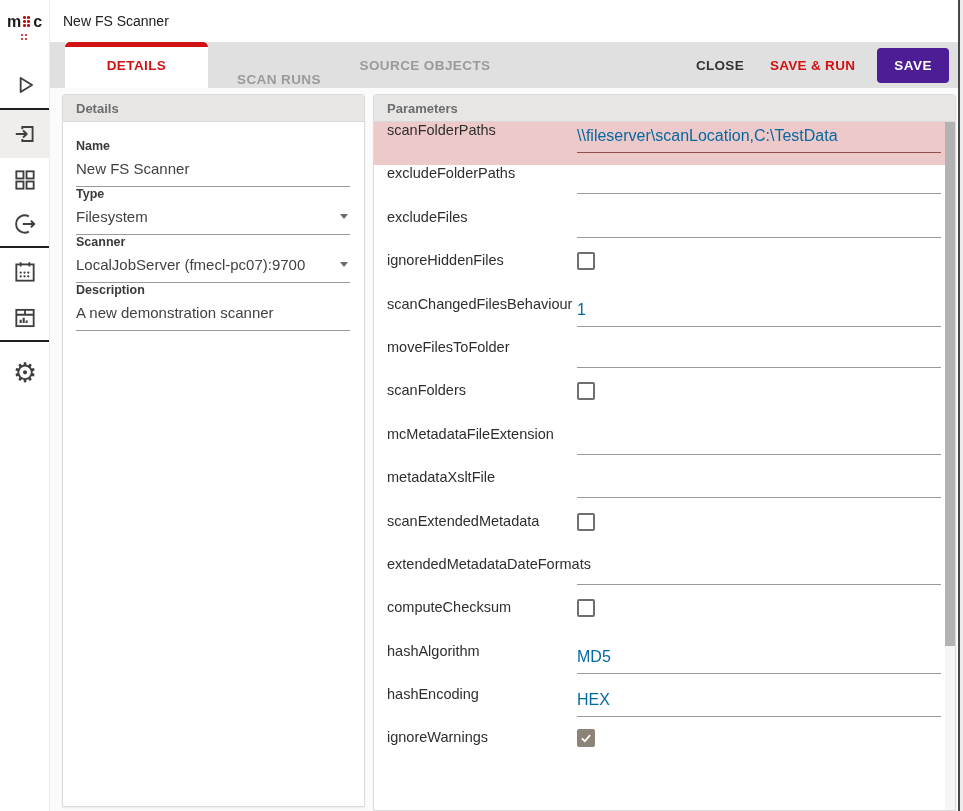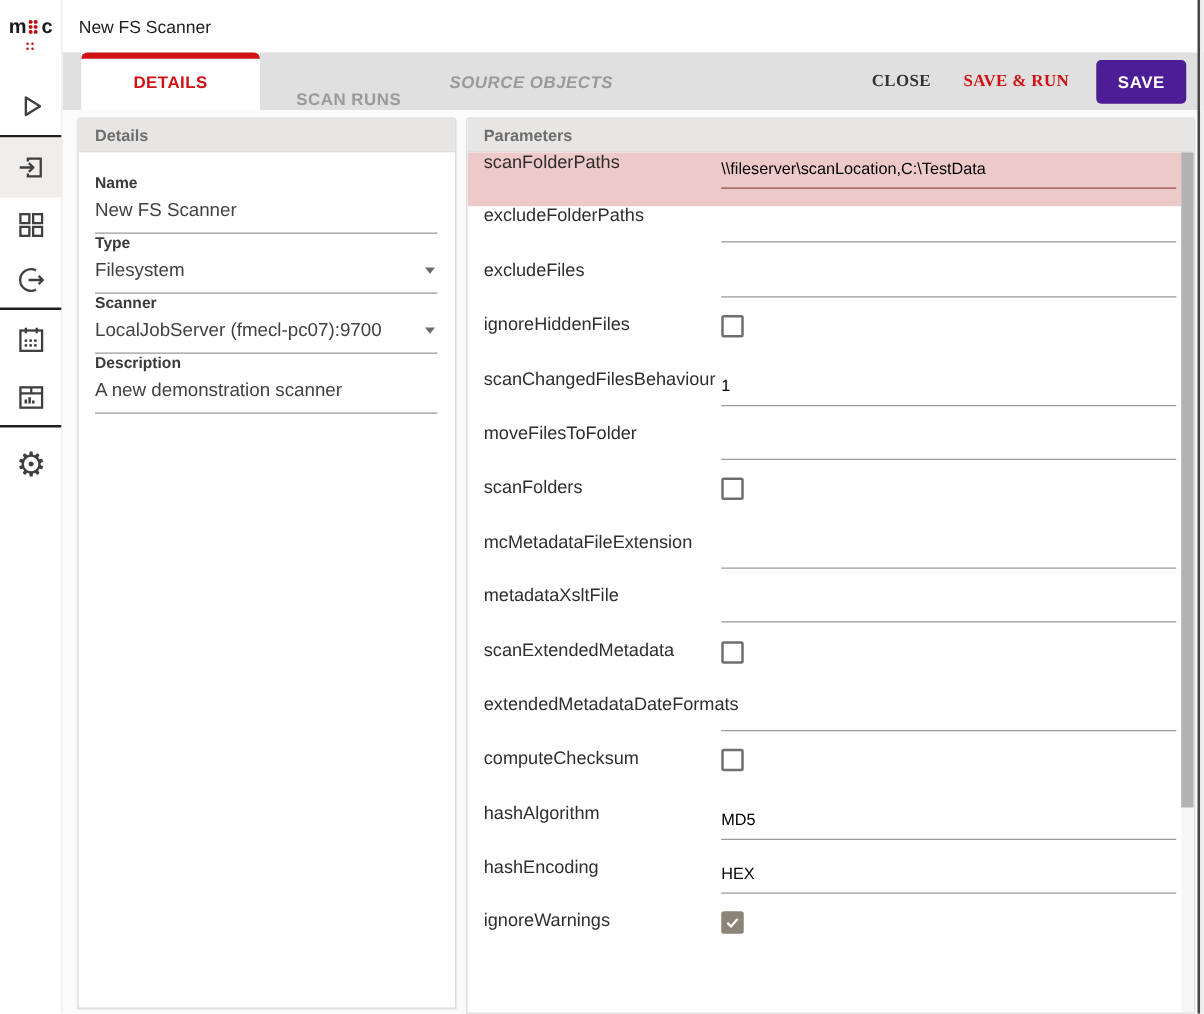--- a/index.html
+++ b/index.html
@@ -31,23 +31,23 @@
   .main { flex:1; display:flex; flex-direction:column; background:#fbfbfb; min-width:0; }
   .titlebar { height:42px; flex:none; background:#fff; display:flex; align-items:center;
               padding-left:13px; font-size:14px; color:#212121; }
   .tabbar { height:46px; flex:none; background:#e0e0e0; display:flex; align-items:stretch; }
   .tab { display:flex; align-items:center; justify-content:center; font-size:13.5px;
          font-weight:bold; letter-spacing:.4px; color:#9a9a9a; position:relative; cursor:pointer; }
   .tab-details { width:143px; margin-left:15px; background:#fff; color:#d01214; }
   .tab-details::before { content:''; position:absolute; top:0; left:0; right:0; height:5px;
                          background:#d01214; border-radius:5px 5px 0 0; }
   .tab-scanruns { width:142px;margin-top:28px; }
-  .tab-sourceobjects { width:150px;font-style:italic; }
+  .tab-sourceobjects { width:150px; }
   .tab-actions { margin-left:auto; display:flex; align-items:center; gap:6px; padding-right:14px; }
-  .btn-text { background:none; border:none; font-family:Liberation Serif, serif; font-weight:bold;
+  .btn-text { background:none; border:none; font-family:Liberation Sans, sans-serif; font-weight:bold;
               font-size:13.5px; letter-spacing:.3px; padding:9px 10px; cursor:pointer; }
   .btn-close { color:#333; }
   .btn-saverun { color:#d01214; }
   .btn-save { background:#4c1d95; color:#fff; border:none; border-radius:4px; font-family:inherit;
               font-weight:bold; font-size:13.5px; letter-spacing:.5px; padding:10px 17px;
               margin-left:6px; cursor:pointer; }
 
   
   .content { flex:1; display:flex; gap:8px; padding:6px 7px 0 12px; min-height:0; }
   .panel { background:#fff; border:1px solid #dcdcdc; border-radius:3px 3px 0 0;
@@ -66,21 +66,21 @@
                  padding:2px 2px 9px 0; display:flex; align-items:center;
                  justify-content:space-between; min-height:28px; cursor:text; }
   .caret { width:0; height:0; border-left:4.5px solid transparent;
            border-right:4.5px solid transparent; border-top:5px solid #6b6b6b; }
 
   
   .param-row { height:43.4px; display:flex; align-items:flex-start; padding:0 14px 0 13px; }
   .param-row.highlighted { background:#eec9c9; }
   .param-label { width:190px; flex:none; font-size:14.5px; color:#2e2e2e; }
   .param-control { flex:1; display:flex; align-items:center; min-width:0; }
-  .param-input { flex:1; border-bottom:1px solid #9a9a9a; font-size:13px; color:#000000;
+  .param-input { flex:1; border-bottom:1px solid #9a9a9a; font-size:16px; color:#0369a1;
                  padding-bottom:7px; min-height:24px; transform:translateY(5px); cursor:text; }
   .param-row.highlighted .param-input { border-bottom:1.6px solid #8f4f4f; }
   .checkbox { width:18px; height:18px; border:2px solid #6f6f6f; border-radius:2px;
               display:inline-flex; align-items:center; justify-content:center; cursor:pointer;
               background:#fff; }
   .checkbox.checked { border-color:#8d8478; background:#8d8478; }
   .checkbox svg { width:14px; height:14px; }
 
   
   .scroll-track { position:absolute; top:28px; right:0; width:10px; bottom:0; background:#f6f6f6; }

